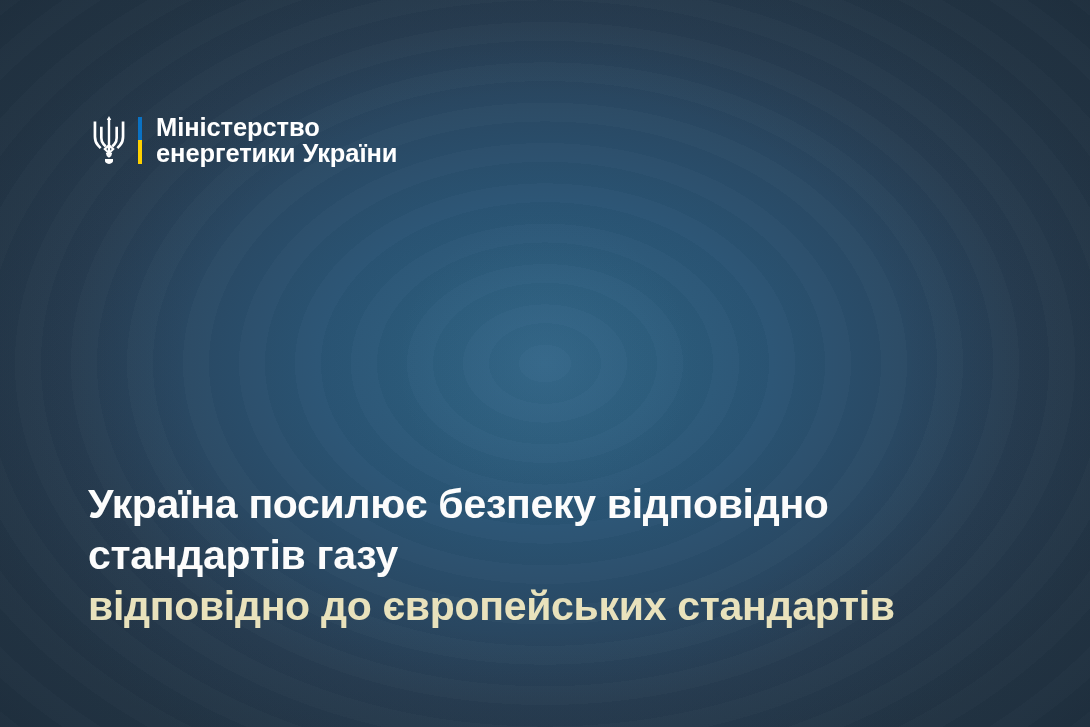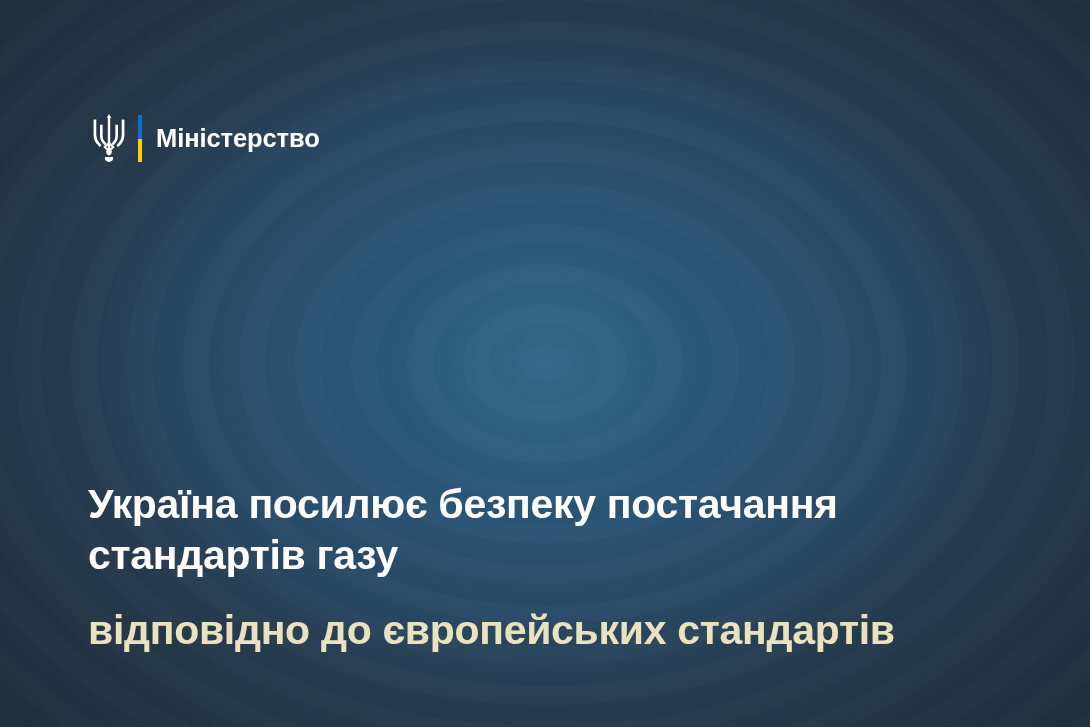--- a/index.html
+++ b/index.html
@@ -113,21 +113,21 @@
     font-size: 41px;
     font-weight: 700;
     line-height: 51px;
     letter-spacing: -0.3px;
     white-space: nowrap;
   }
   .headline .ln {
     display: block;
   }
   .headline .ln-white { color: #fcfcfc; }
-  .headline .ln-accent { color: #e9e2bc; margin-top: 24px; }
+  .headline .ln-accent { color: #e9e2bc; }
 </style>
 </head>
 <body>
 
 <div class="poster">
 
   <div class="bg-base"></div>
   <div class="bg-rings"></div>
   <div class="bg-core"></div>
   <div class="bg-vignette"></div>
@@ -158,22 +158,23 @@
           <path d="M34 83.5 q-6.4 -4.0 -6.4 -10.0 h4.2 q0 4.0 2.2 6.0 2.2 -2.0 2.2 -6.0 h4.2 q0 6.0 -6.4 10.0 z"></path>
           <path d="M26.0 86.0 h16 v4.0 q0 4.0 -8 6.0 -8 -2.0 -8 -6.0 z"></path>
         </g>
       </svg>
     </span>
 
     <span class="flag-rule"></span>
 
     <span class="logo-text">
       <span>Міністерство</span>
+      <span>енергетики України</span>
     </span>
   </div>
 
   <h1 class="headline">
-    <span class="ln ln-white">Україна посилює безпеку постачання</span>
+    <span class="ln ln-white">Україна посилює безпеку відповідно</span>
     <span class="ln ln-white">стандартів газу</span>
     <span class="ln ln-accent">відповідно до європейських стандартів</span>
   </h1>
 
 </div>
 
 </body></html>

